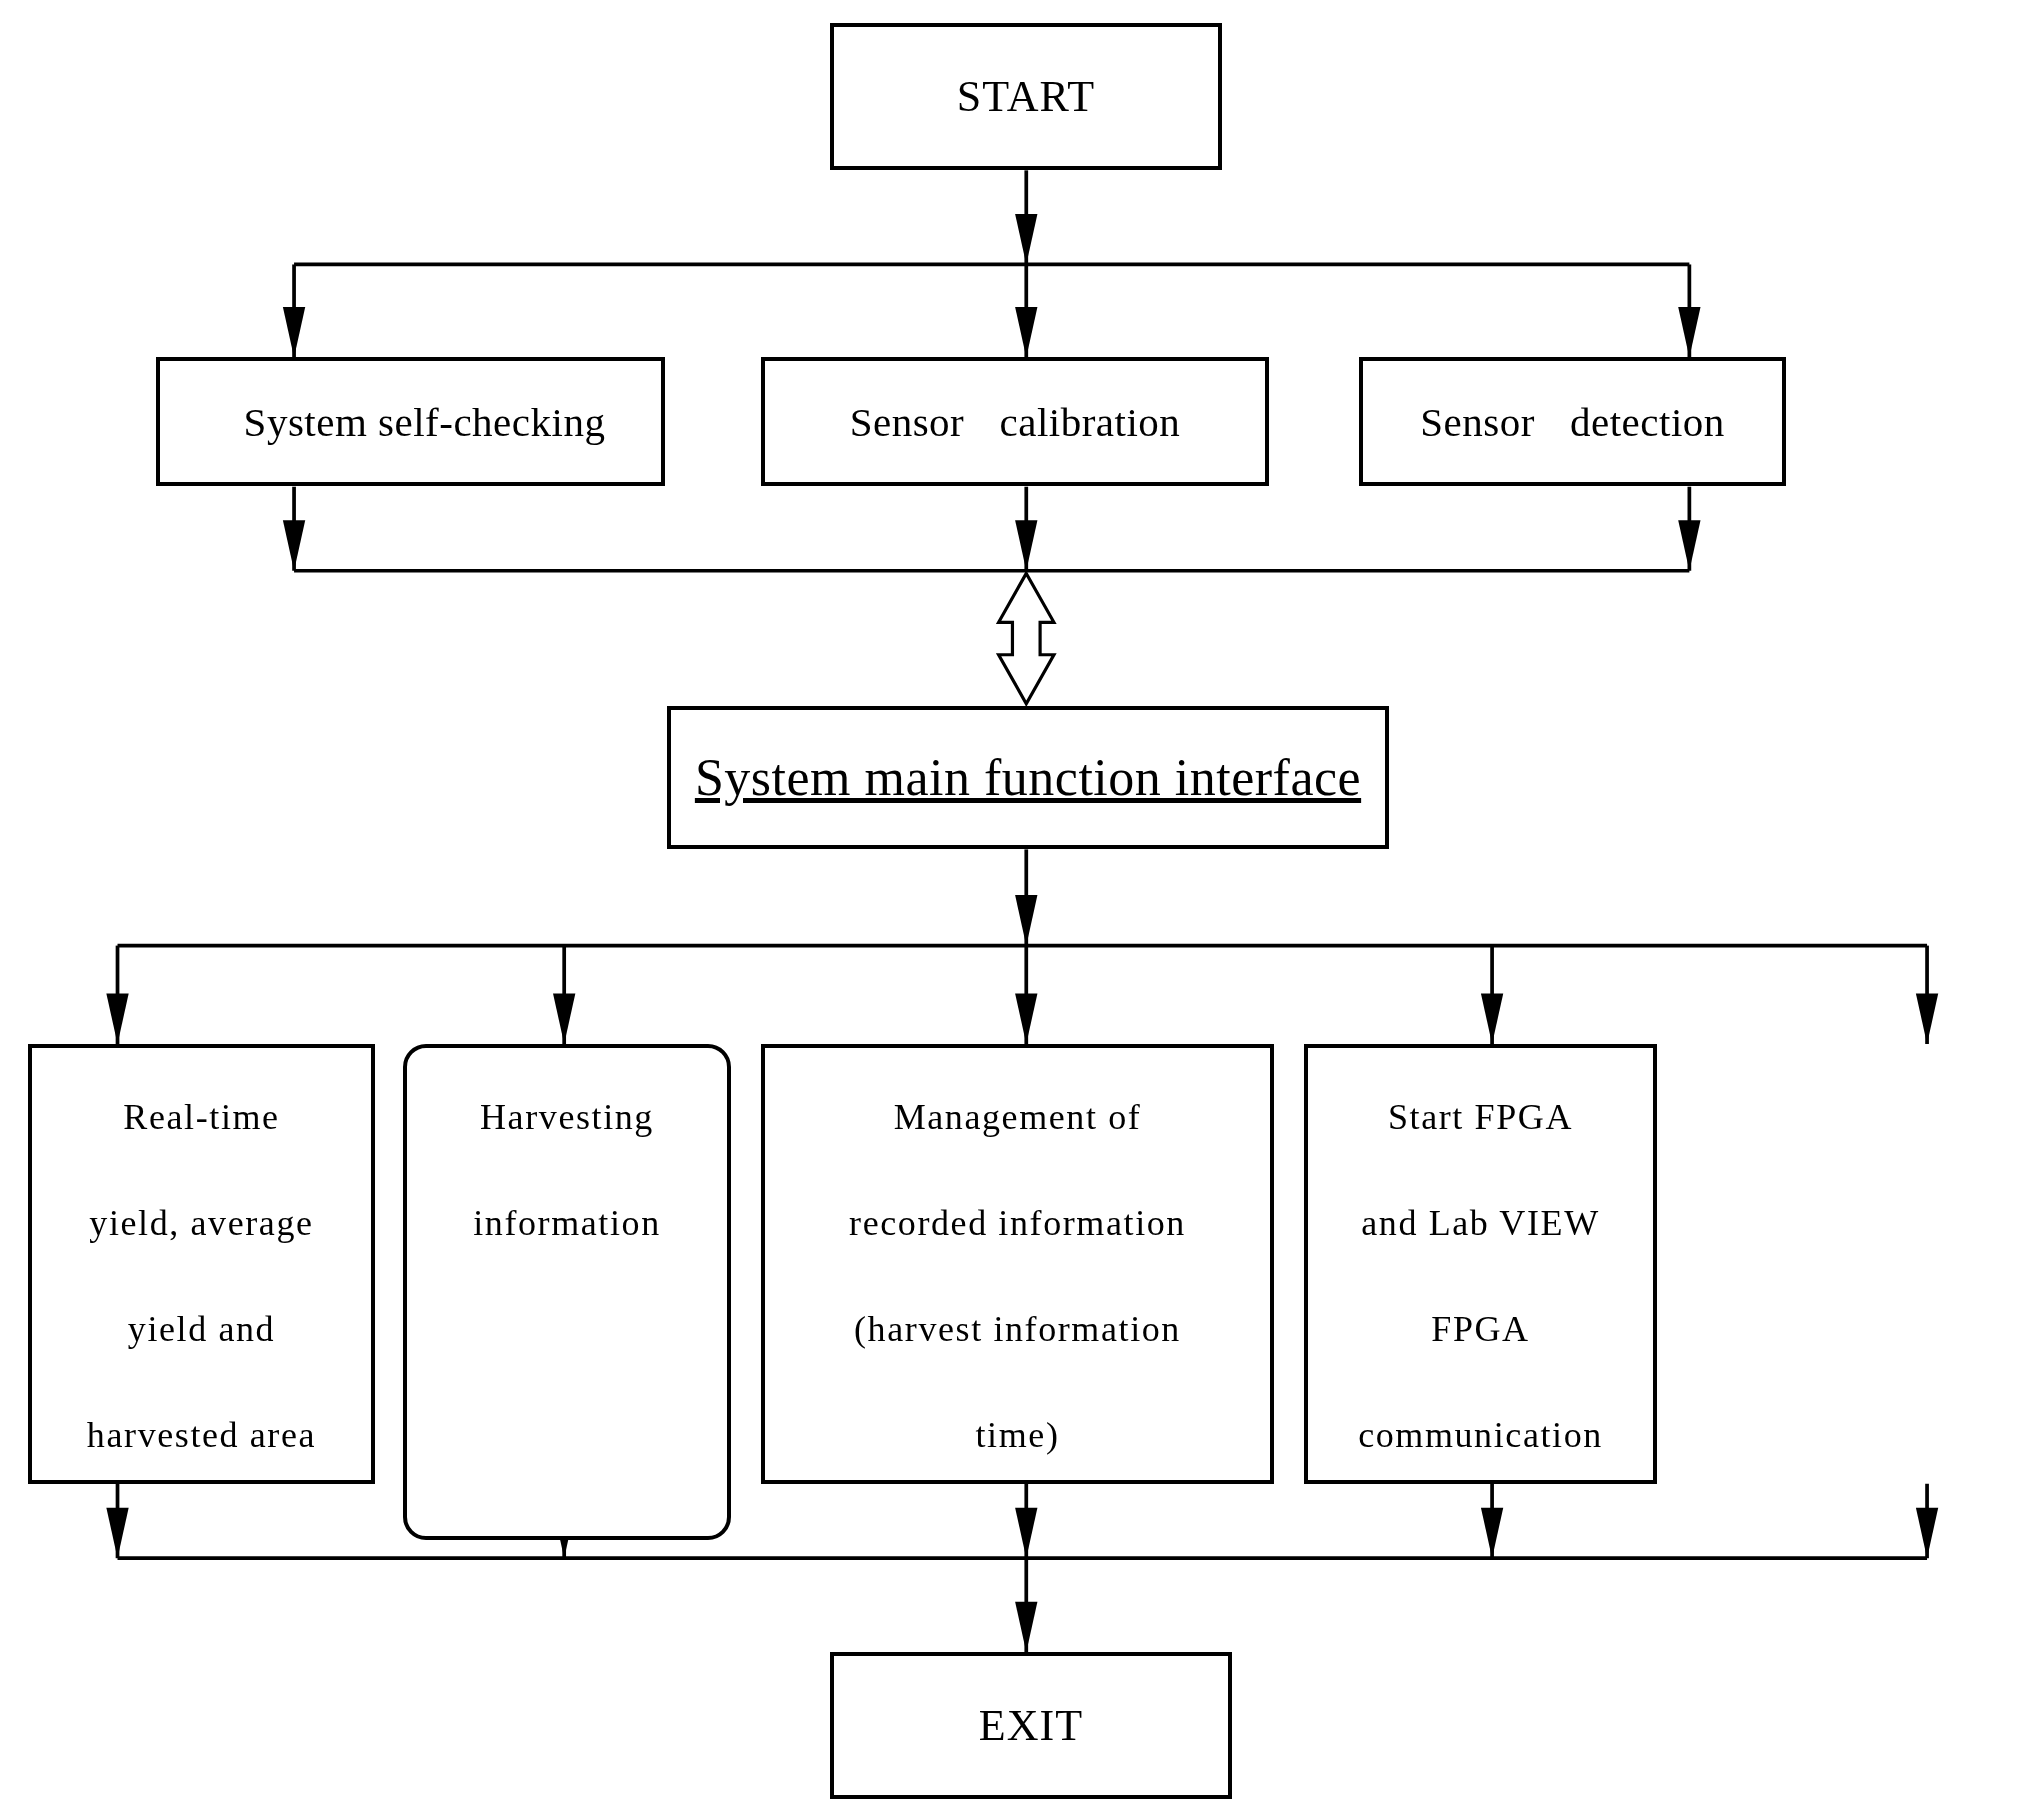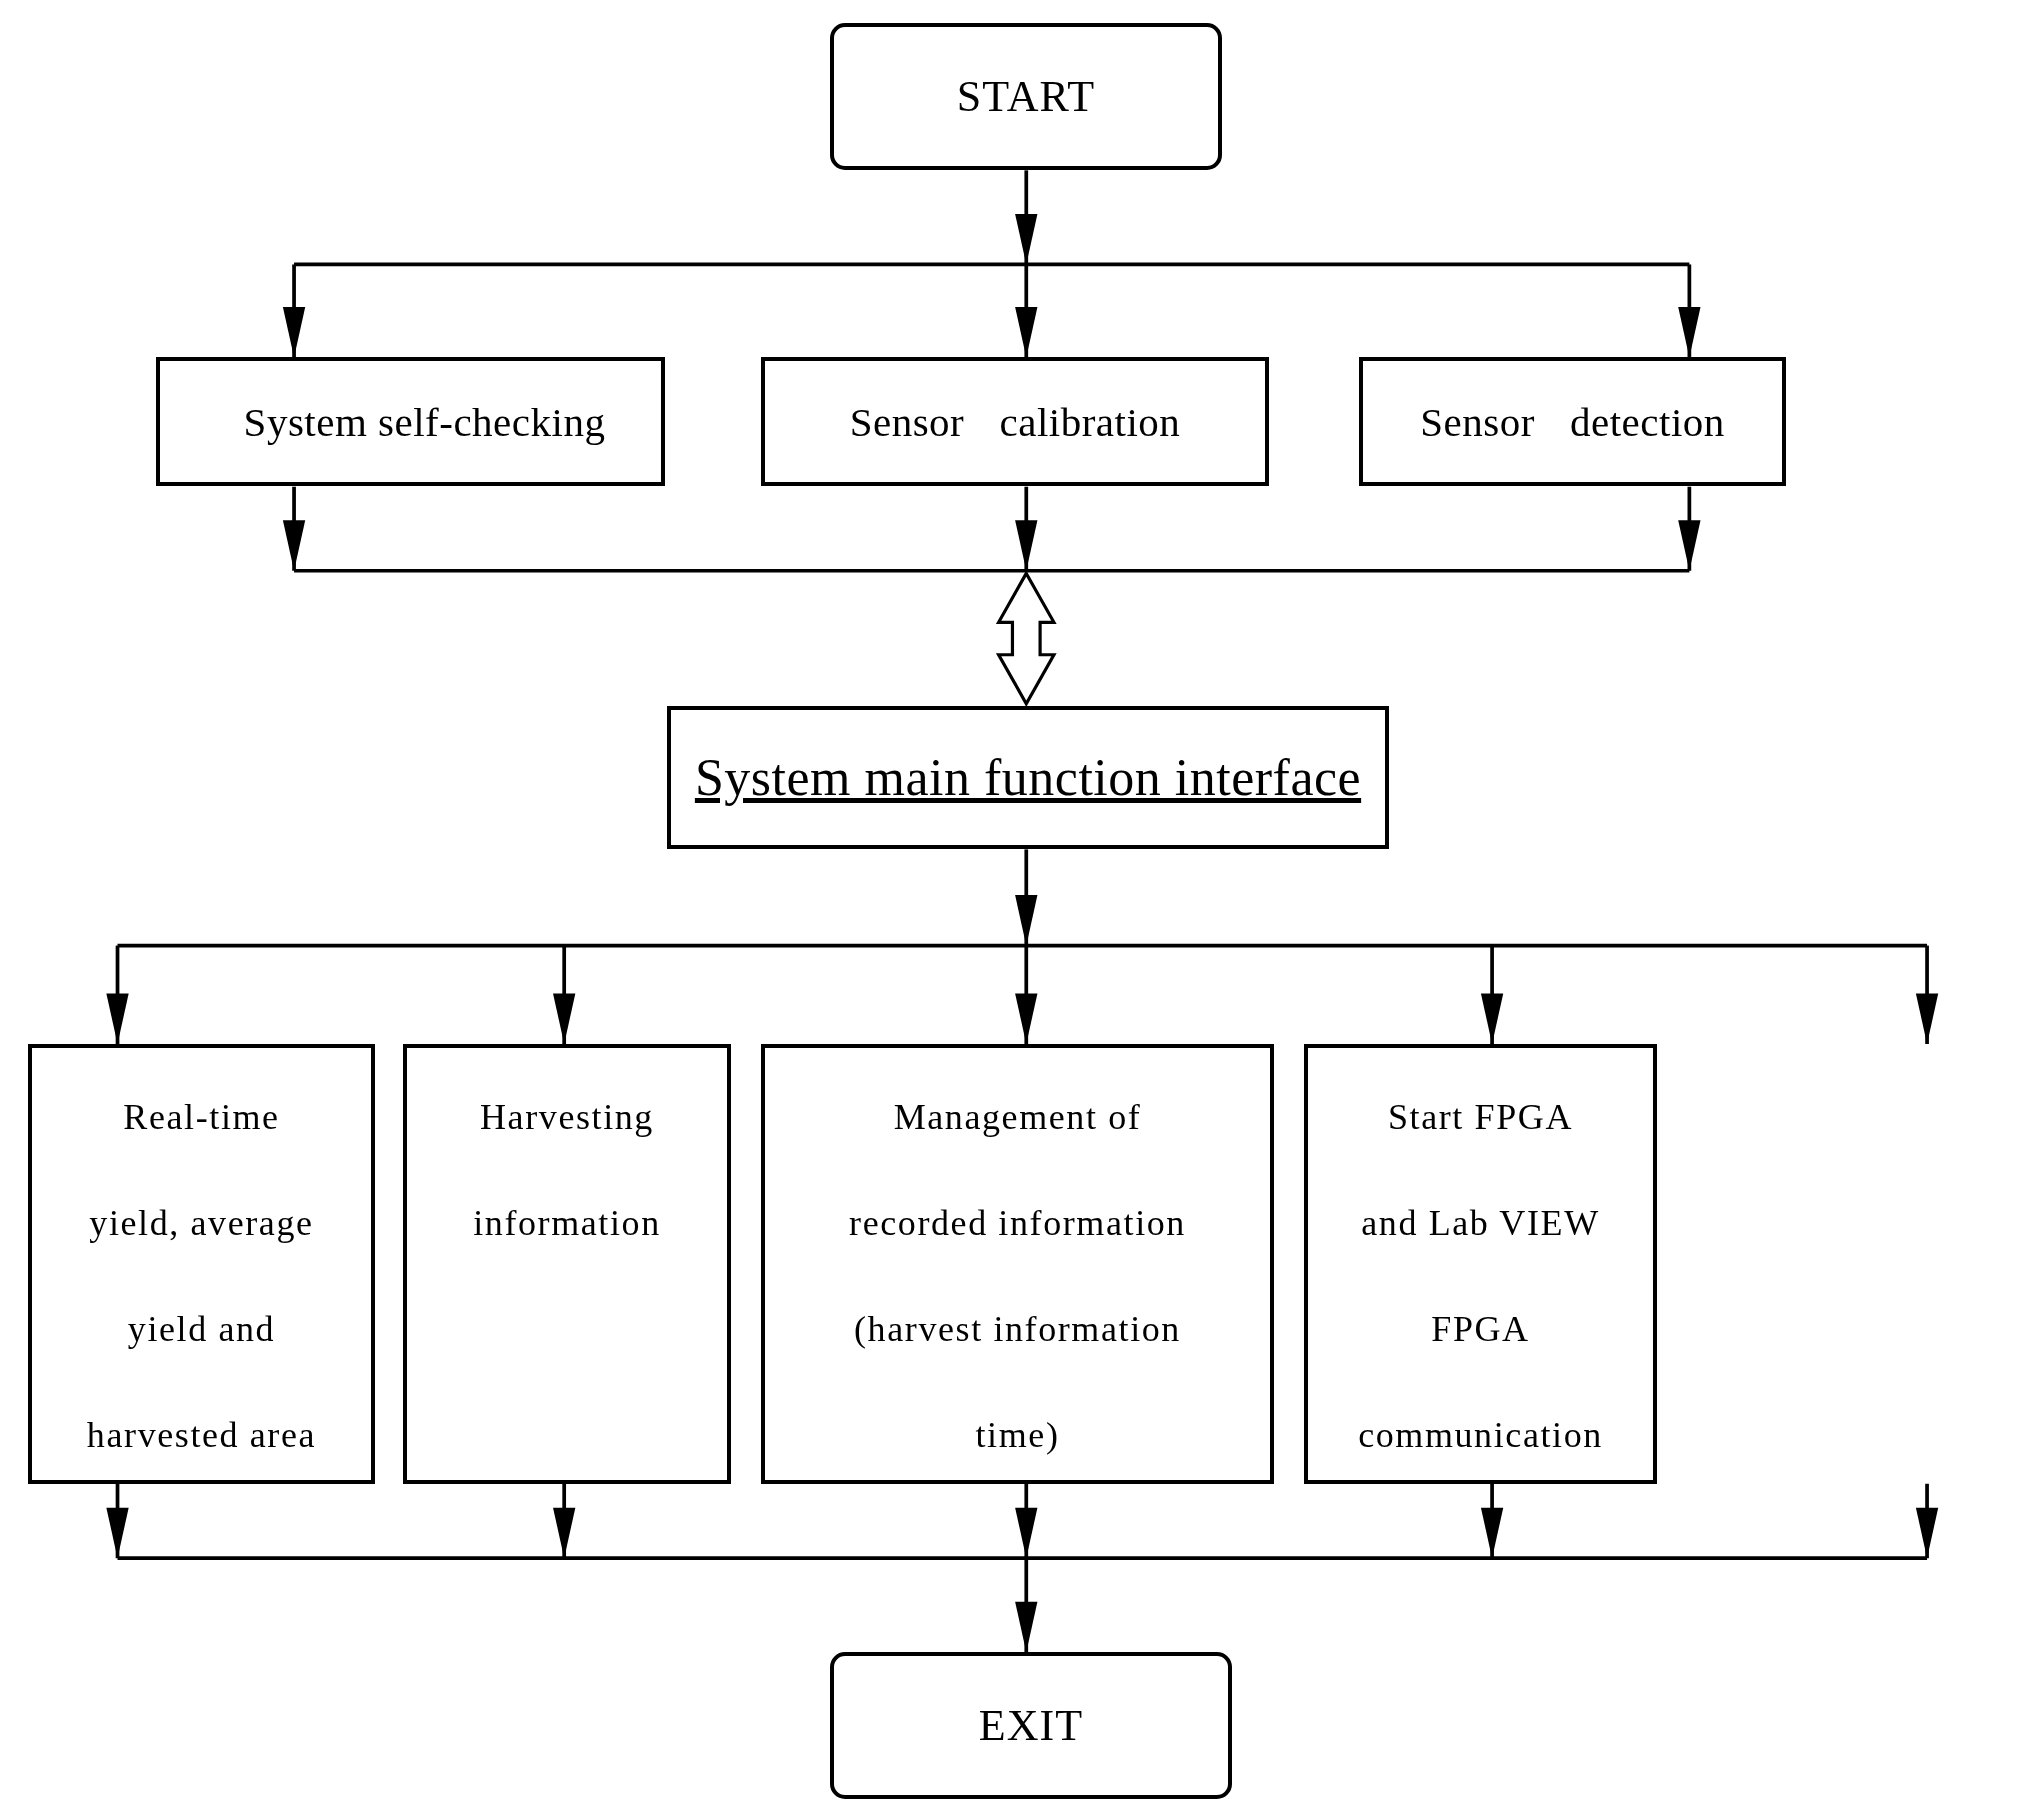--- a/index.html
+++ b/index.html
@@ -13,21 +13,21 @@
   .wires{position:absolute;left:0;top:0;width:2035px;height:1820px;}
   .node{
     position:absolute;
     box-sizing:border-box;
     border:4.8px solid #000;
     background:#fff;
     display:flex;align-items:center;justify-content:center;
     text-align:center;
   }
   .node .lbl{display:block;}
-  .title-size{font-size:44px;letter-spacing:1.1px;border-radius:15px;}
+  .title-size{font-size:44px;letter-spacing:1.1px;}
   .row2-size{font-size:41px;letter-spacing:0.5px;}
   .wide-gap{word-spacing:24.5px;}
   .main-size{font-size:52px;letter-spacing:0.5px;text-decoration:underline;}
   .stack{
     display:block;
     padding-top:16px;
     width:100%;
     font-size:36px;
     letter-spacing:1.6px;
   }
@@ -122,21 +122,21 @@
 
   <div class="node top-align" style="left:28px;top:1044px;width:347px;height:440px;">
     <span class="stack">
       <span class="line">Real-time</span>
       <span class="line">yield, average</span>
       <span class="line">yield and</span>
       <span class="line">harvested area</span>
     </span>
   </div>
 
-  <div class="node top-align" style="left:403px;top:1044px;width:328px;height:440px;">
+  <div class="node top-align" style="left:403px;top:1044px;width:328px;height:496px;border-radius:23px;">
     <span class="stack">
       <span class="line">Harvesting</span>
       <span class="line">information</span>
     </span>
   </div>
 
   <div class="node top-align" style="left:761px;top:1044px;width:513px;height:440px;">
     <span class="stack">
       <span class="line">Management of</span>
       <span class="line">recorded information</span>

